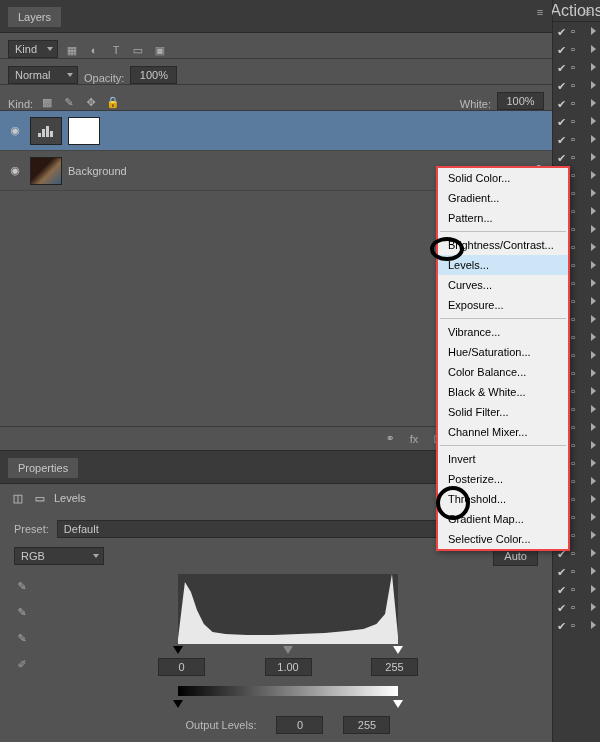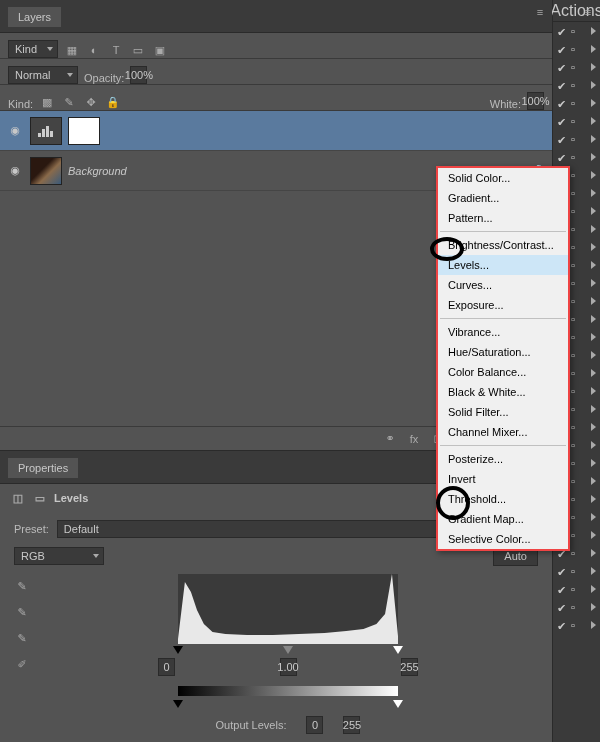--- a/index.html
+++ b/index.html
@@ -5,32 +5,32 @@
 *{box-sizing:border-box;margin:0;padding:0;font-family:Tahoma,Arial,sans-serif;font-size:11px;color:#c8c8c8}
 body{background:#535353;width:600px;height:742px;overflow:hidden;position:relative}
 .container{display:flex;height:100%}
 .main{flex:1;display:flex;flex-direction:column;background:#535353}
 .panel-header{background:#3a3a3a;height:22px;display:flex;align-items:center;padding:16px 8px;border-bottom:1px solid #2a2a2a;position:relative}
 .panel-header .tab{background:#535353;padding:4px 10px;margin-top:2px;font-size:11px}
 .panel-menu{position:absolute;right:4px;top:4px;width:14px;height:14px}
 .toolbar{background:#535353;height:26px;display:flex;align-items:flex-end;gap:6px;padding:0 8px;border-bottom:1px solid #3a3a3a}
 .select{background:#3a3a3a;border:1px solid #2a2a2a;padding:2px 18px 2px 6px;position:relative;display:inline-flex;align-items:center;height:18px;min-width:50px}
 .select::after{content:"";position:absolute;right:4px;top:6px;border-left:3px solid transparent;border-right:3px solid transparent;border-top:4px solid #aaa}
-.input-num{background:#3a3a3a;border:1px solid #2a2a2a;padding:2px 4px;width:17px;text-align:center;height:18px;display:inline-flex;align-items:center;justify-content:center}
+.input-num{background:#3a3a3a;border:1px solid #2a2a2a;padding:2px 4px;width:47px;text-align:center;height:18px;display:inline-flex;align-items:center;justify-content:center}
 .icon-btn{width:16px;height:16px;display:inline-flex;align-items:center;justify-content:center;color:#aaa}
 .layers-body{flex:1;background:#535353;overflow:auto}
 .layer-row{display:flex;align-items:center;height:40px;border-bottom:1px solid #454545;padding:0 6px;gap:6px}
 .layer-row.selected{background:#5a7a9e}
 .eye{width:18px;text-align:center}
 .thumb{width:32px;height:28px;background:#303030;border:1px solid #222;display:flex;align-items:center;justify-content:center}
 .thumb.mask{background:#fff}
 .thumb.levels{background:#444}
 .thumb.photo{background:linear-gradient(135deg,#2a1810 40%,#8a6a4a 60%,#3a5a7a 100%)}
 .layer-name{flex:1;font-size:11px}
-.layer-name.bg{font-style:italic}
+.layer-name.bg{}
 .lock-icon{width:14px}
 .layers-footer{height:24px;background:#535353;display:flex;justify-content:flex-end;align-items:center;gap:8px;padding:0 10px;border-top:1px solid #3a3a3a}
 .properties{background:#535353;border-top:1px solid #2a2a2a}
 .prop-title{display:flex;align-items:center;gap:6px;padding:6px 10px;font-weight:bold}
 .prop-body{padding:8px 14px}
 .row{display:flex;align-items:center;gap:8px;margin-bottom:8px}
 .btn{background:#3a3a3a;border:1px solid #2a2a2a;padding:3px 10px;height:20px;display:inline-flex;align-items:center}
 .histogram-area{display:flex;gap:8px;align-items:flex-start}
 .eyedrops{display:flex;flex-direction:column;gap:10px;padding-top:4px}
 .histo-wrap{flex:1;display:flex;flex-direction:column;align-items:center}
@@ -131,21 +131,21 @@
   </div>
 
   <div class="properties">
     <div class="panel-header">
       <div class="tab">Properties</div>
       <div class="panel-menu icon-btn">≡</div>
     </div>
     <div class="prop-title">
       <span class="icon-btn">◫</span>
       <span class="icon-btn">▭</span>
-      <span style="font-weight:bold">Levels</span>
+      <span style="font-weight:normal">Levels</span>
     </div>
     <div class="prop-body">
       <div class="row">
         <span class="label">Preset:</span>
         <div class="select" style="flex:1">
               <span>Default</span>
             </div>
         <div class="panel-menu icon-btn">≡</div>
       </div>
       <div class="row">
@@ -381,21 +381,21 @@
     <div class="menu-item">Curves...</div>
     <div class="menu-item">Exposure...</div>
     <div class="menu-sep"></div>
     <div class="menu-item">Vibrance...</div>
     <div class="menu-item">Hue/Saturation...</div>
     <div class="menu-item">Color Balance...</div>
     <div class="menu-item">Black &amp; White...</div>
     <div class="menu-item">Solid Filter...</div>
     <div class="menu-item">Channel Mixer...</div>
     <div class="menu-sep"></div>
+    <div class="menu-item">Invert</div>
     <div class="menu-item">Posterize...</div>
-    <div class="menu-item">Invert</div>
     <div class="menu-item">Threshold...</div>
     <div class="menu-item">Gradient Map...</div>
     <div class="menu-item">Selective Color...</div>
   </div>
 
 <div class="circle-annot circle1"></div>
 <div class="circle-annot circle2"></div>
 
 </body></html>

